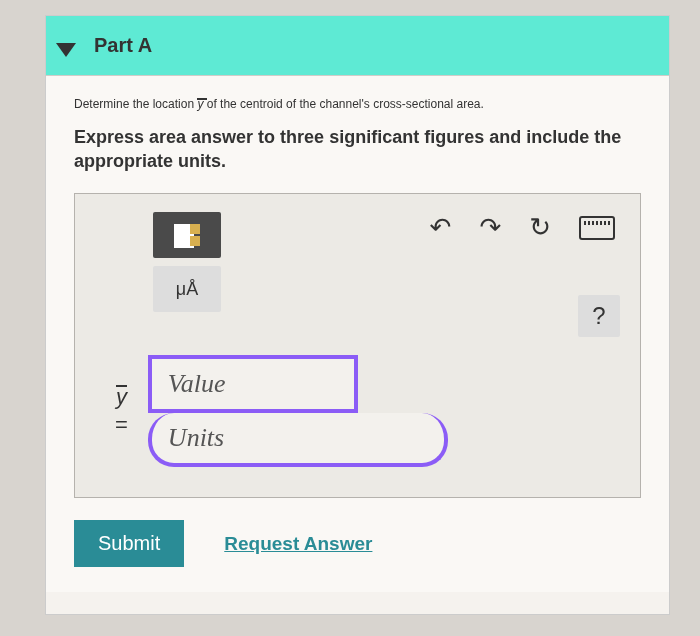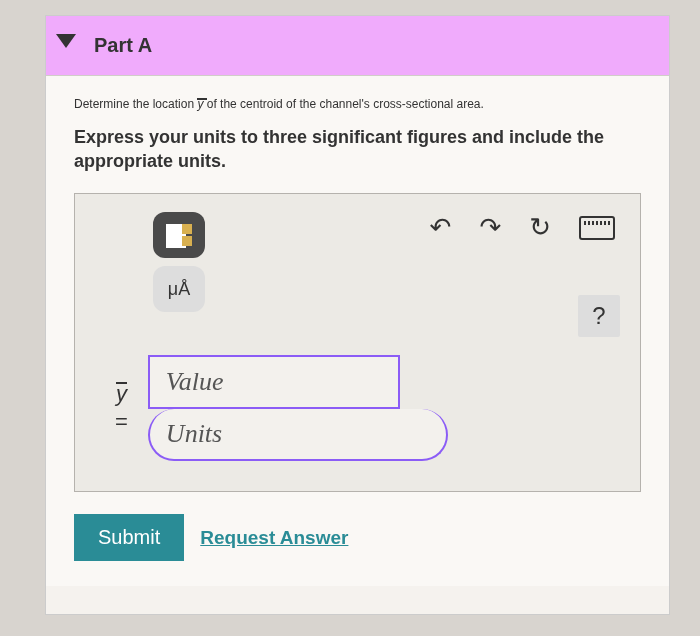--- a/index.html
+++ b/index.html
@@ -16,23 +16,23 @@
       overflow: hidden;
     }
     .page-container {
       background: #f5f2ee;
       margin: 15px 30px 15px 45px;
       border: 1px solid #ccc;
       min-height: 600px;
     }
     .part-header {
       display: flex;
-      align-items: flex-start;
+      align-items: flex-end;
       padding: 18px 20px 18px 10px;
-      background: #f0abfc;
+      background: #5eead4;
       border-bottom: 1px solid #d0cdc8;
     }
     .part-header .caret {
       width: 0;
       height: 0;
       border-left: 10px solid transparent;
       border-right: 10px solid transparent;
       border-top: 14px solid #333;
       margin-right: 18px;
     }
@@ -83,29 +83,29 @@
       justify-content: space-between;
       margin-bottom: 10px;
       padding-left: 58px;
     }
     .toolbar-left {
       display: flex;
       flex-direction: column;
       gap: 8px;
     }
     .tool-btn {
-      width: 52px;
+      width: 68px;
       height: 46px;
       background: #4a4a4a;
       display: flex;
       align-items: center;
       justify-content: center;
       color: #fff;
       cursor: pointer;
-      border-radius: 12px;
+      border-radius: 2px;
     }
     .tool-btn.light {
       background: #ddd;
       color: #333;
       font-size: 18px;
     }
     .toolbar-right {
       display: flex;
       align-items: center;
       gap: 28px;
@@ -175,42 +175,42 @@
     }
     .eq {
       display: block;
       margin-top: 2px;
     }
     .input-stack {
       display: flex;
       flex-direction: column;
     }
     .input-box {
-      border: 2px solid #8b5cf6;
+      border: 4px solid #8b5cf6;
       padding: 10px 16px;
       font-size: 26px;
       font-style: italic;
       color: #555;
       font-family: Georgia, 'Times New Roman', serif;
       background: #f3f1ed;
-      width: 252px;
+      width: 210px;
       cursor: text;
     }
     .input-box + .input-box {
       border-top: none;
     }
     .input-box.units {
       width: 300px;
       border-radius: 26px;
     }
     .action-row {
       margin-top: 22px;
       display: flex;
       align-items: center;
-      gap: 16px;
+      gap: 40px;
     }
     .submit-btn {
       background: #2a8c96;
       color: #fff;
       font-size: 20px;
       padding: 12px 24px;
       border: none;
       cursor: pointer;
     }
     .request-link {
@@ -245,21 +245,21 @@
 <div class="page-container">
   <div class="part-header">
     <div class="caret"></div>
     <div class="part-title">Part A</div>
   </div>
 
   <div class="part-body">
     <div class="prompt-line1">
       <span>Determine the location </span><span class="y-bar">y</span><span> of the centroid of the channel's cross-sectional area.</span>
     </div>
-    <div class="prompt-line2">Express your units to three significant figures and include the appropriate units.</div>
+    <div class="prompt-line2">Express area answer to three significant figures and include the appropriate units.</div>
 
     <div class="answer-panel">
       <div class="toolbar-row">
         <div class="toolbar-left">
           <div class="tool-btn">
             <div class="template-icon">
               <div class="bigsq"></div>
               <div class="smallsq"></div>
               <div class="smallsq"></div>
             </div>

